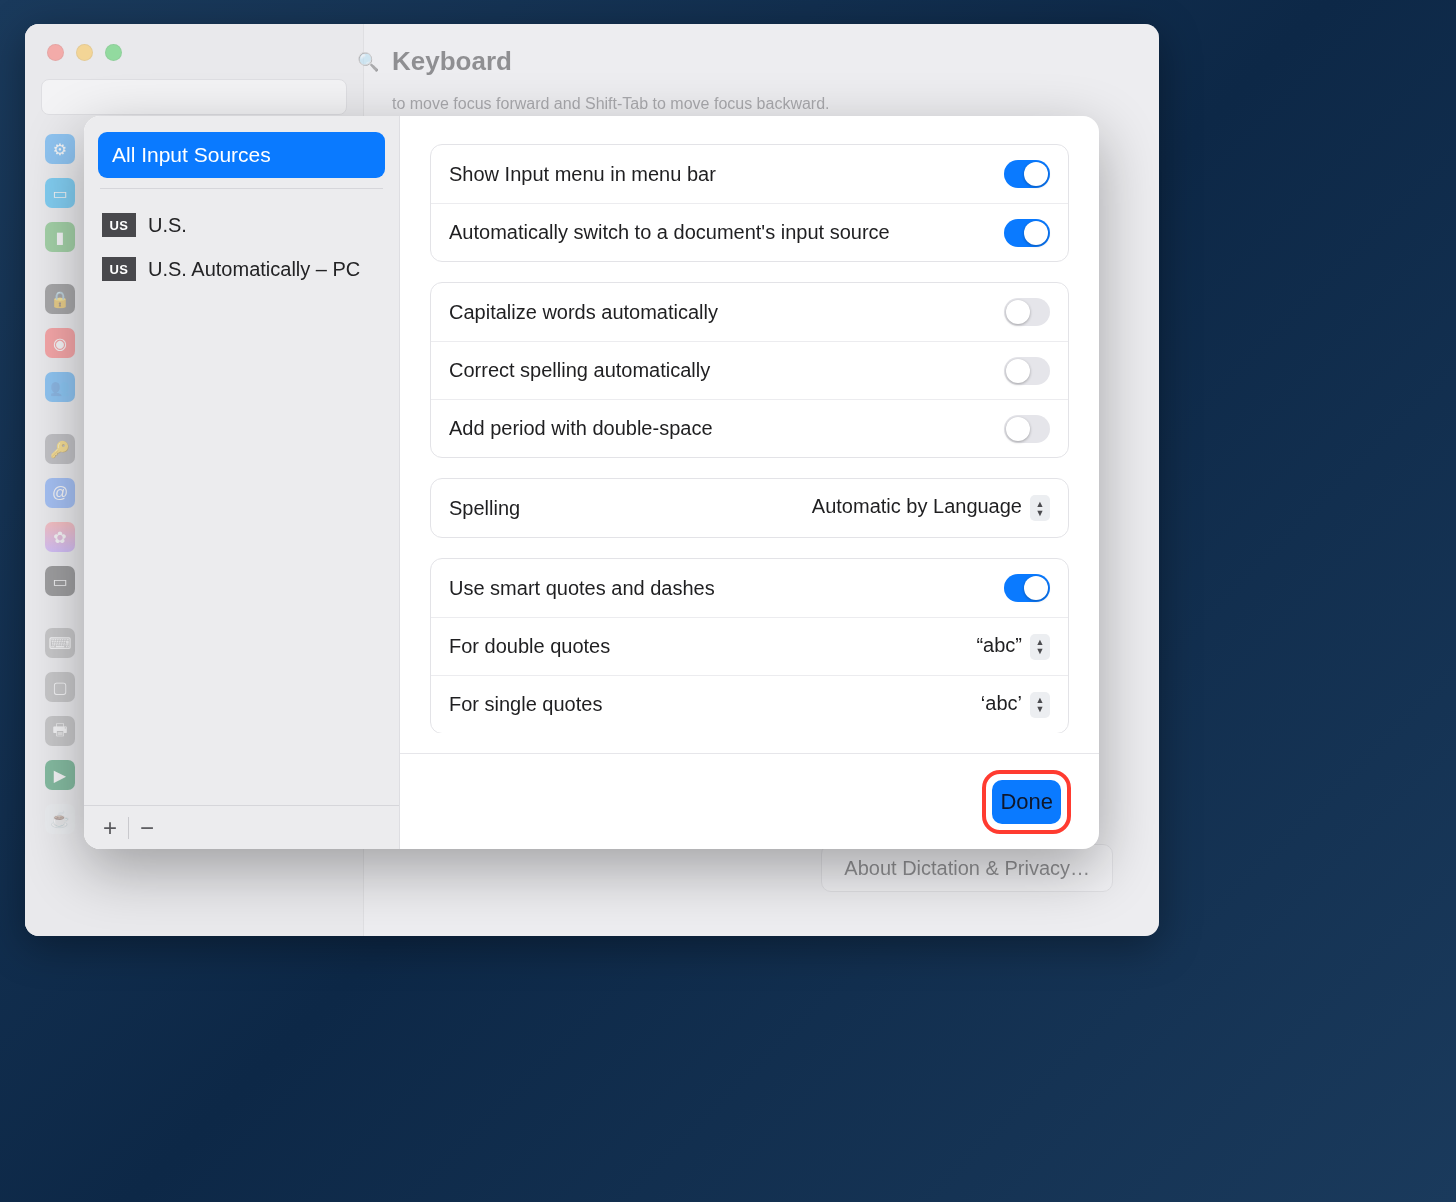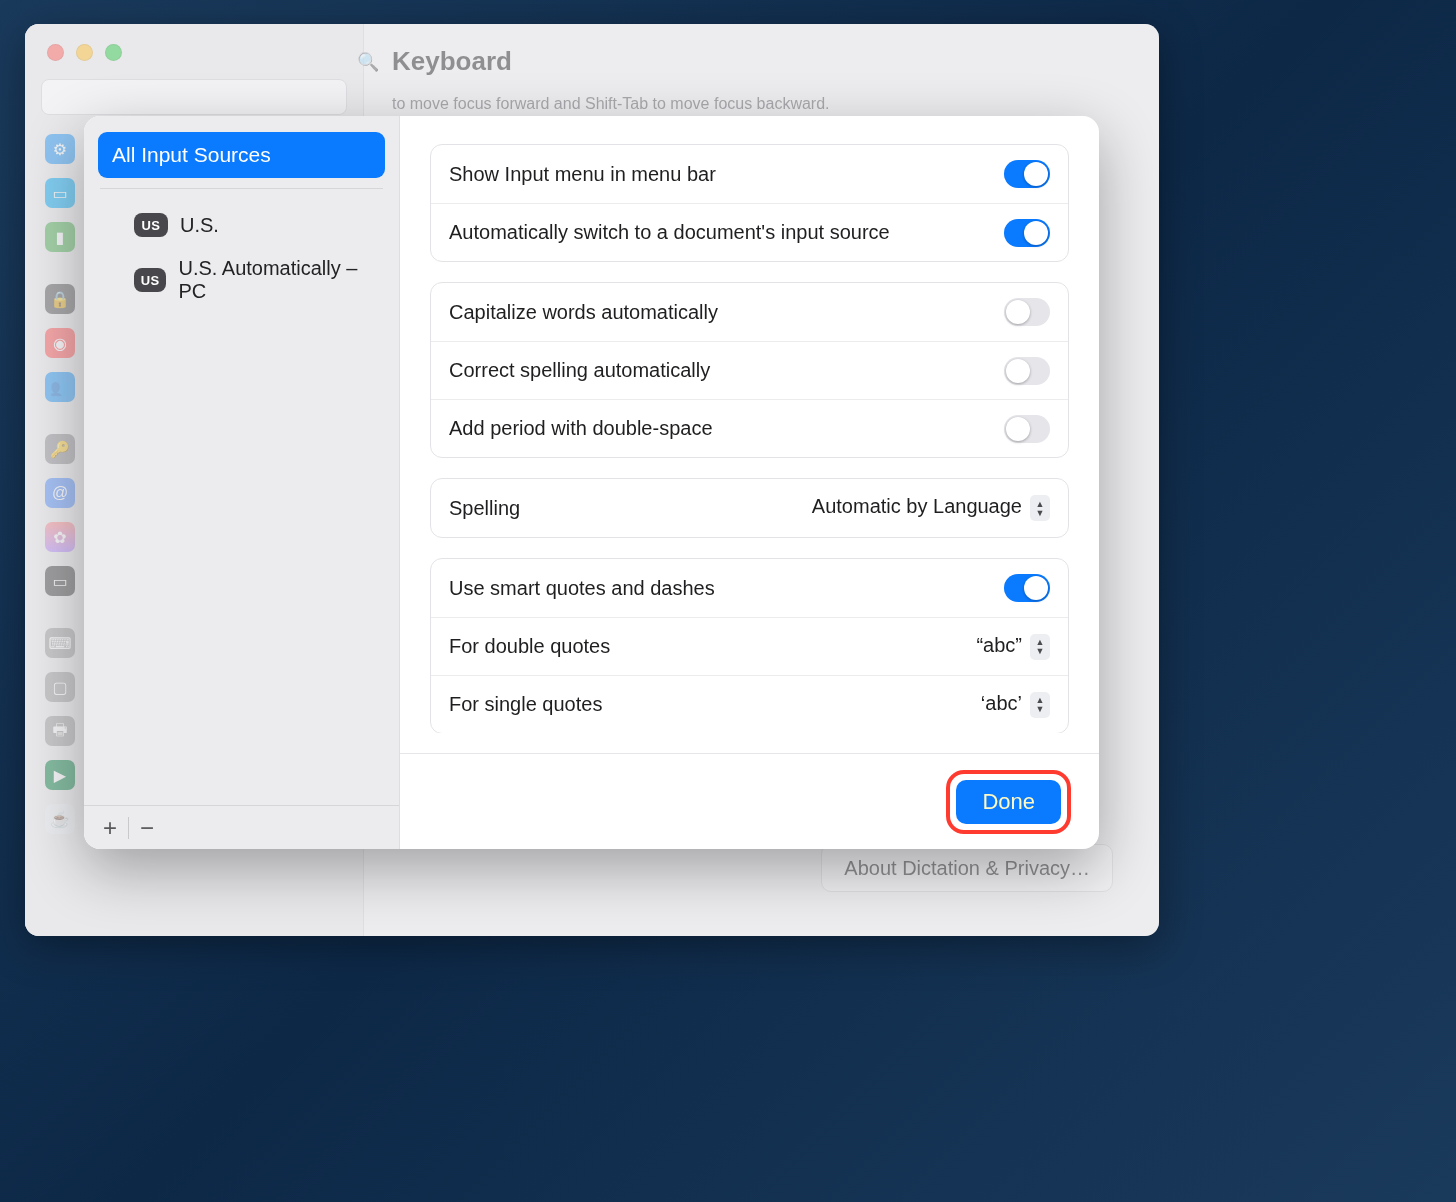--- a/index.html
+++ b/index.html
@@ -163,26 +163,25 @@
 .source-row {
   display:flex; align-items:center; gap:12px;
   padding:10px 4px;
   font-size: 20px;
   color:#232325;
 }
 .us-badge {
   width: 34px; height: 24px;
   background:#48484c;
   color:#fff;
-  border-radius:8px;
+  border-radius:0;
   font-size:13px;
   font-weight:700;
   display:flex;align-items:center;justify-content:center;
   letter-spacing:.5px;
-  margin-left:32px;
 }
 .sheet-left-footer {
   height:44px;
   border-top:1px solid #d6d6da;
   display:flex;align-items:center;
   padding: 0 10px;
   gap:0;
 }
 .pm-btn {
   width:32px;height:32px;
@@ -254,23 +253,23 @@
   border-top:1px solid #e6e6ea;
   height: 96px;
   display:flex;align-items:center;justify-content:flex-end;
   padding: 0 28px;
 }
 .done-wrap {
   padding:6px;border-radius:18px;
   border:4px solid #ff3b30;
 }
 .done-btn {
-  background:#0a7aff;color:#fef9c3;
+  background:#0a7aff;color:#0f172a;
   font-size:22px;
-  padding:9px 26px;border:none;border-radius:10px;
+  padding:9px 8px;border:none;border-radius:10px;
   cursor:pointer;
 }
 </style>
 </head>
 <body>
 
 <div class="window">
   <div class="window-sidebar">
     <div class="traffic-lights">
       <span class="traffic-light tl-close"></span>

